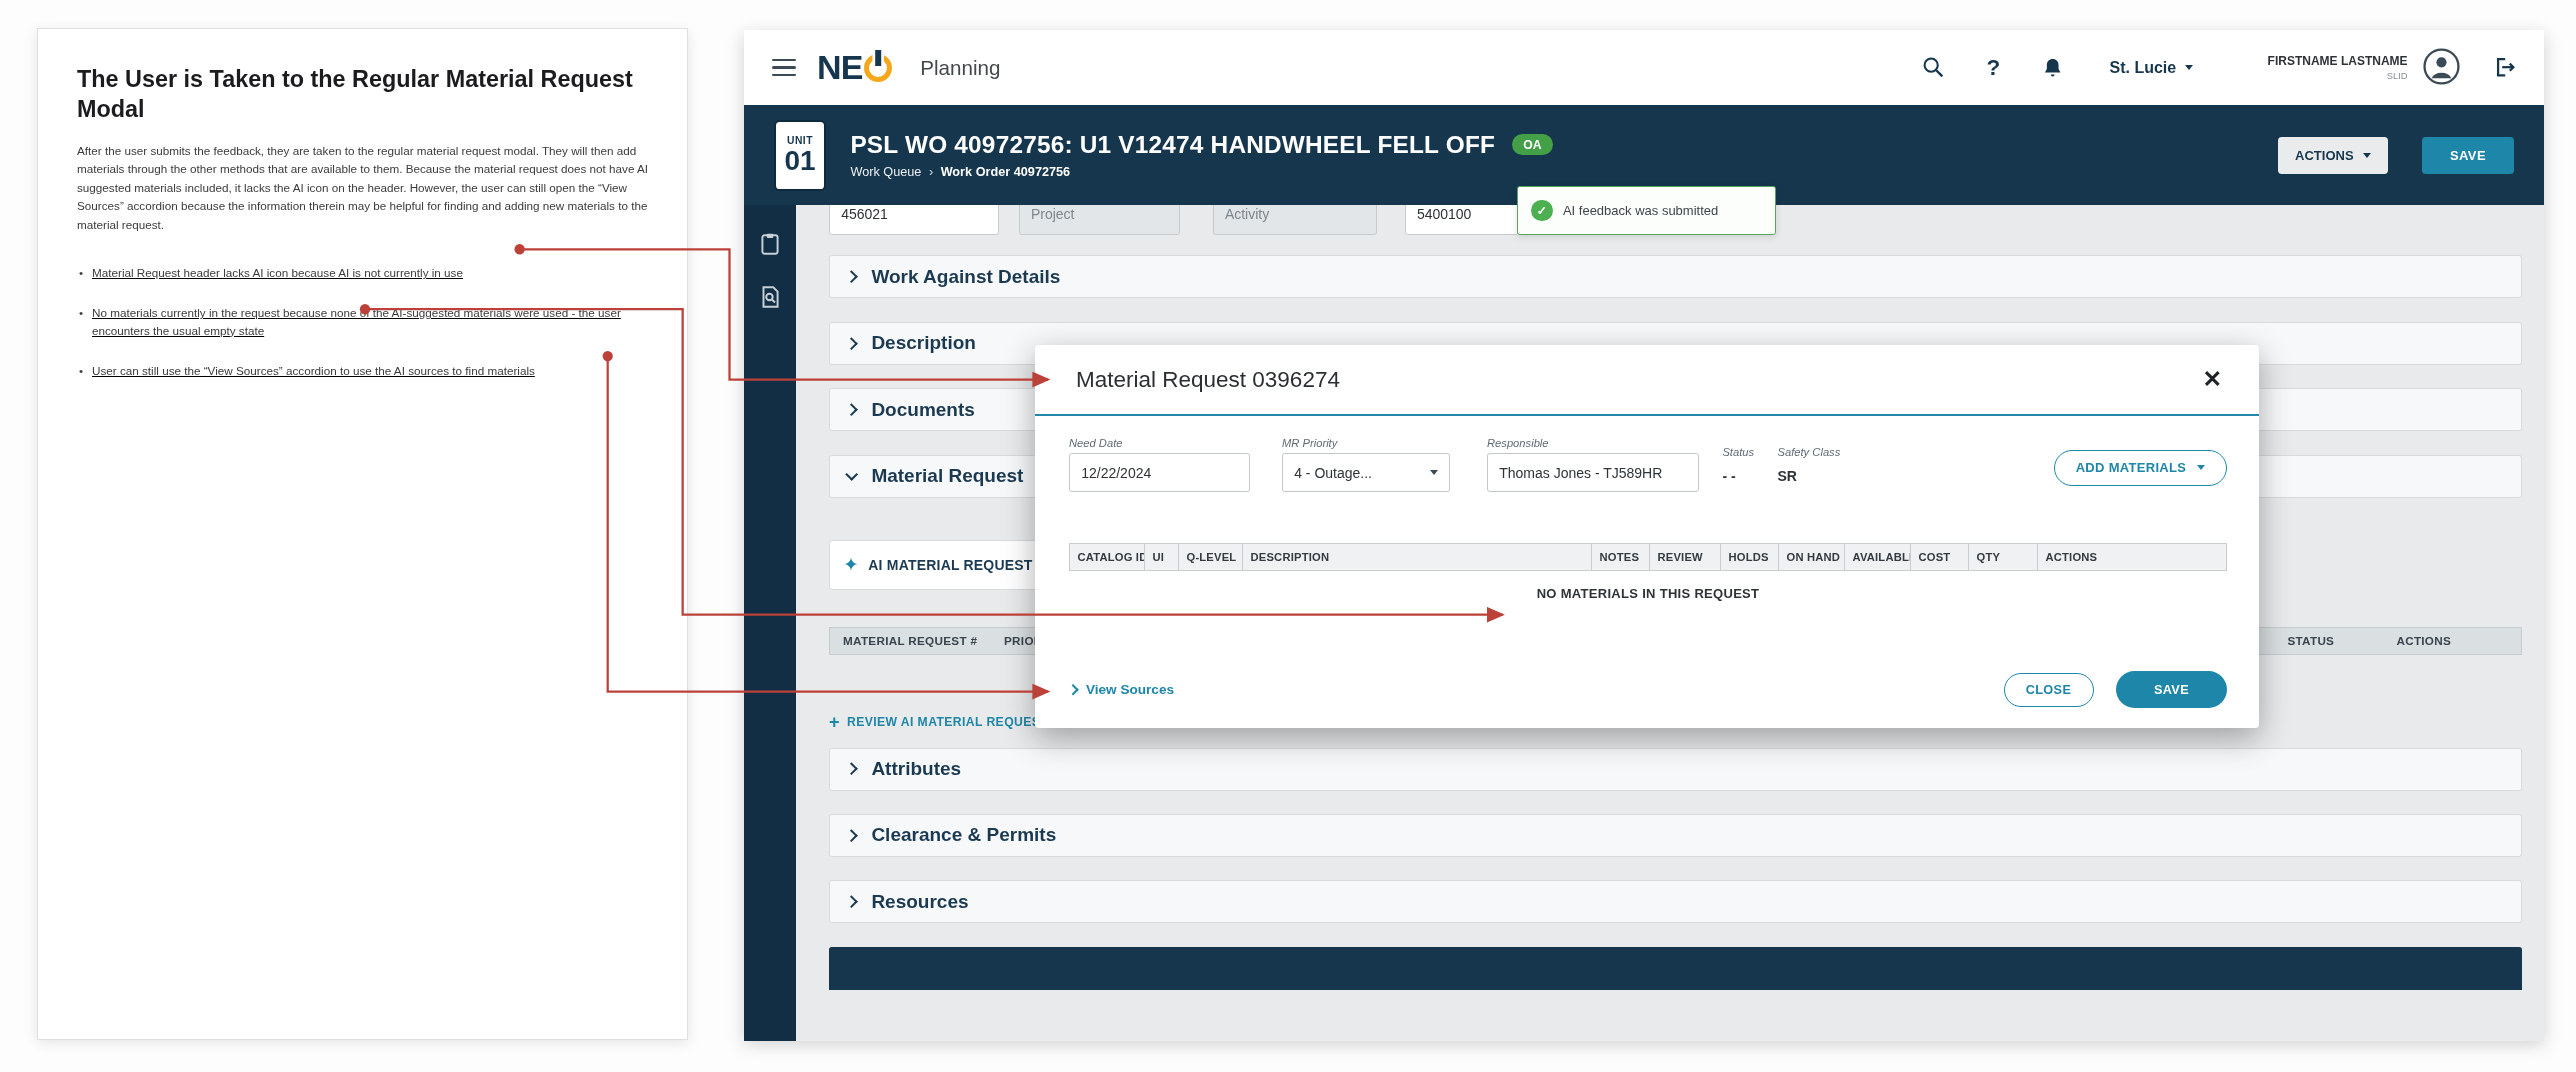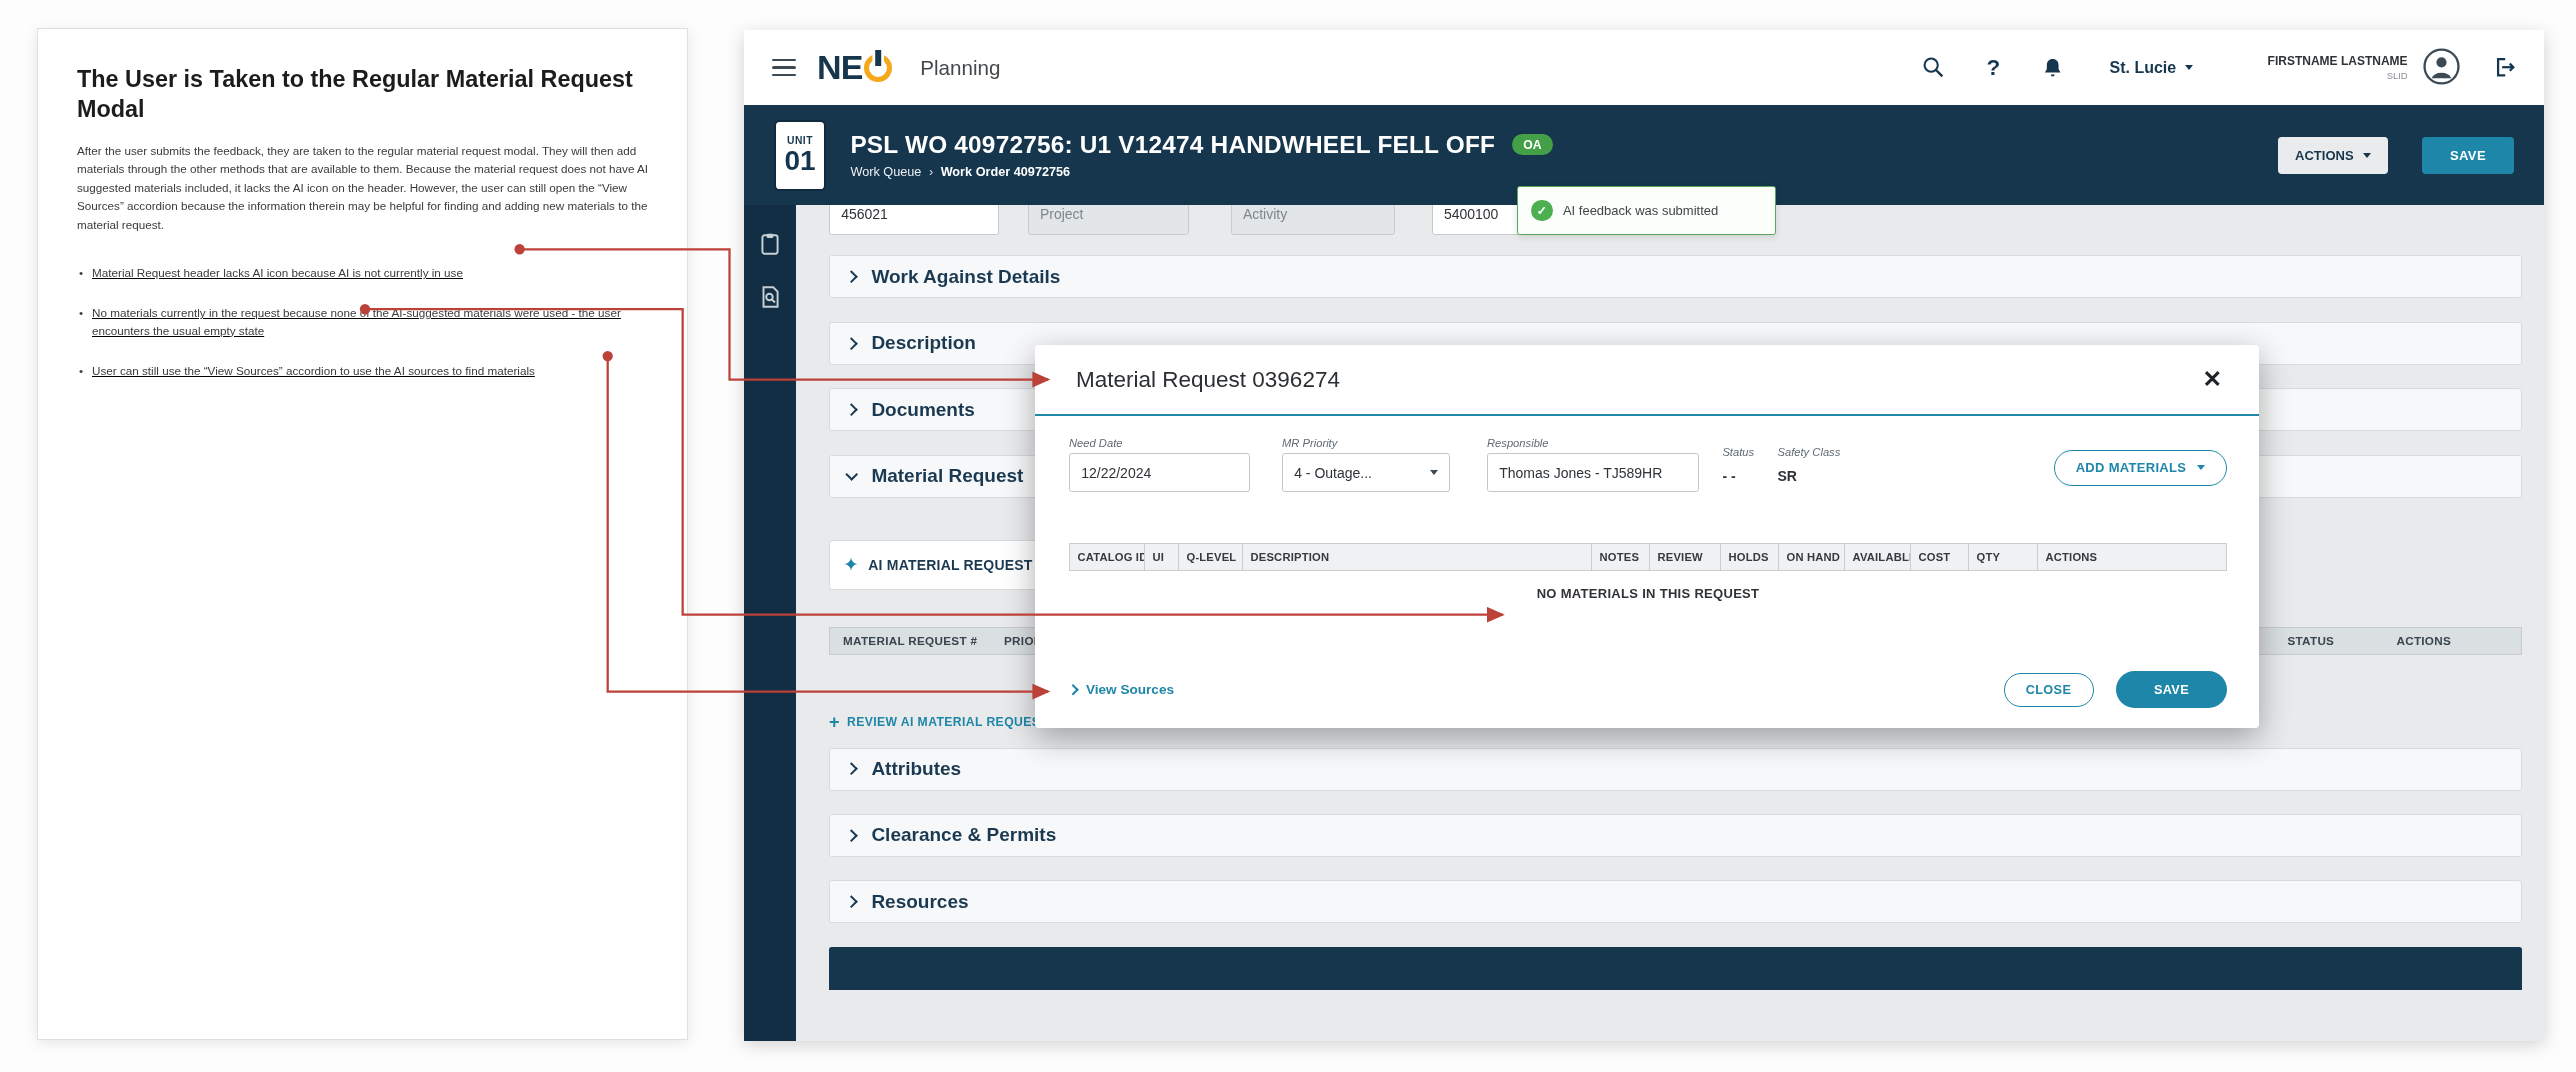--- a/index.html
+++ b/index.html
@@ -65,21 +65,21 @@
     height:37px; padding:0 28px; margin-left:34px; cursor:pointer; letter-spacing:0.4px; }
 
   
   .body-row { flex:1; display:flex; overflow:hidden; }
   .side-rail { width:52px; background:#122e44; display:flex; flex-direction:column; align-items:center;
     padding-top:26px; gap:24.4px; flex:0 0 auto; }
   .side-rail button { background:none; border:none; cursor:pointer; }
   .main { flex:1; background:#e8eaec; padding:0 21.6px 0 33px; overflow:hidden; }
 
   
-  .fields-row { display:flex; margin-top:-11.2px;gap:9px; }
+  .fields-row { display:flex; margin-top:-11.2px; }
   .fld { height:41px; background:#fff; border:0.9px solid #c6cbce; border-radius:2.8px;
     font-size:14px; color:#2e3338; display:flex; align-items:center; padding:0 11.2px; }
   .fld.muted { background:#e3e6e8; color:#7d868c; }
   .fld1 { width:170px; } .fld2 { width:161px; margin-left:19.7px; }
   .fld3 { width:164px; margin-left:33px; } .fld4 { width:114px; margin-left:28px; }
 
   
   .acc { height:43px; background:#f7f8f9; border:0.9px solid #d7dbde; border-radius:2.8px;
     display:flex; align-items:center; padding:0 17px; gap:15px; cursor:pointer; }
   .acc + .acc { margin-top:23.4px; }

